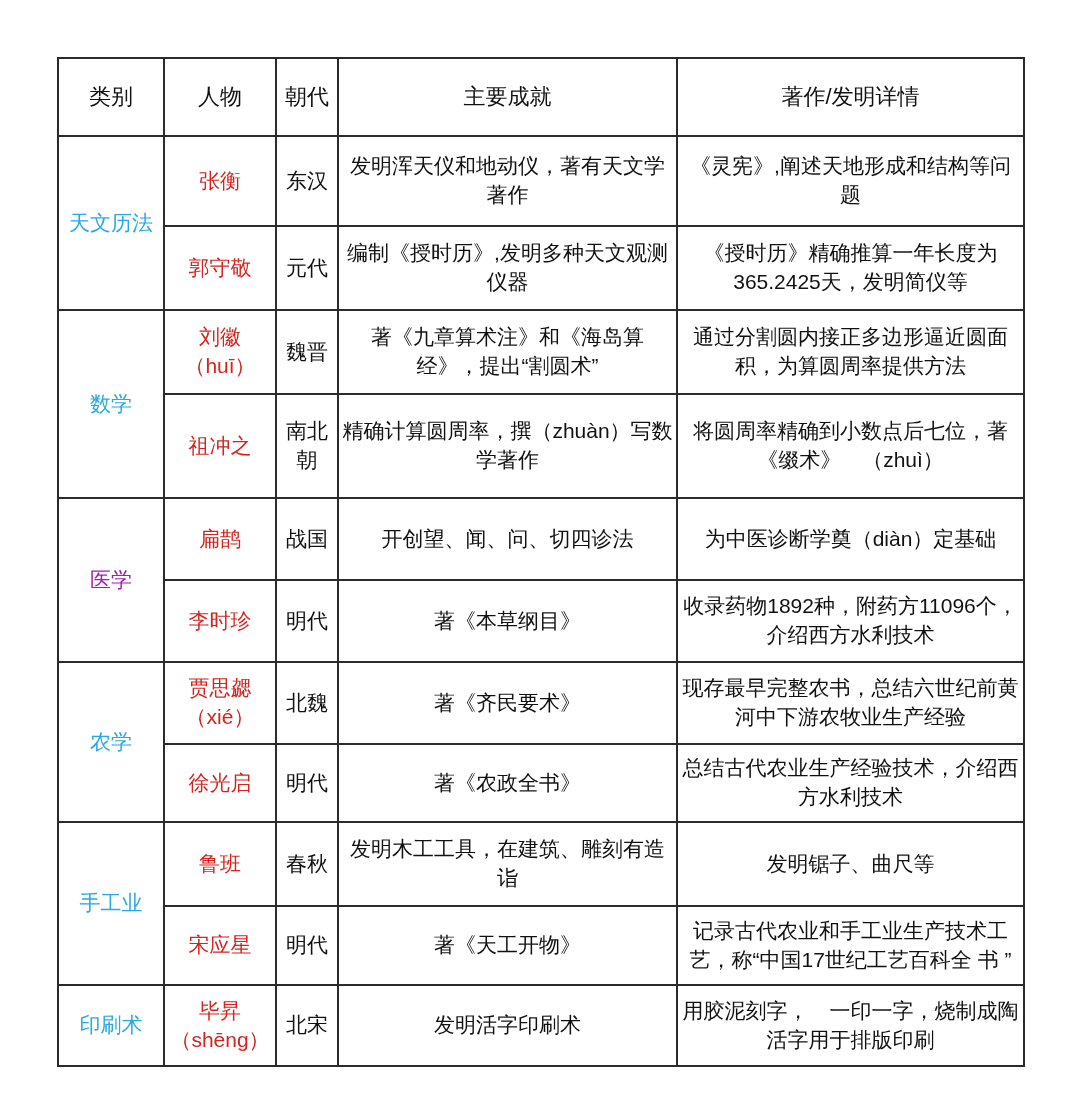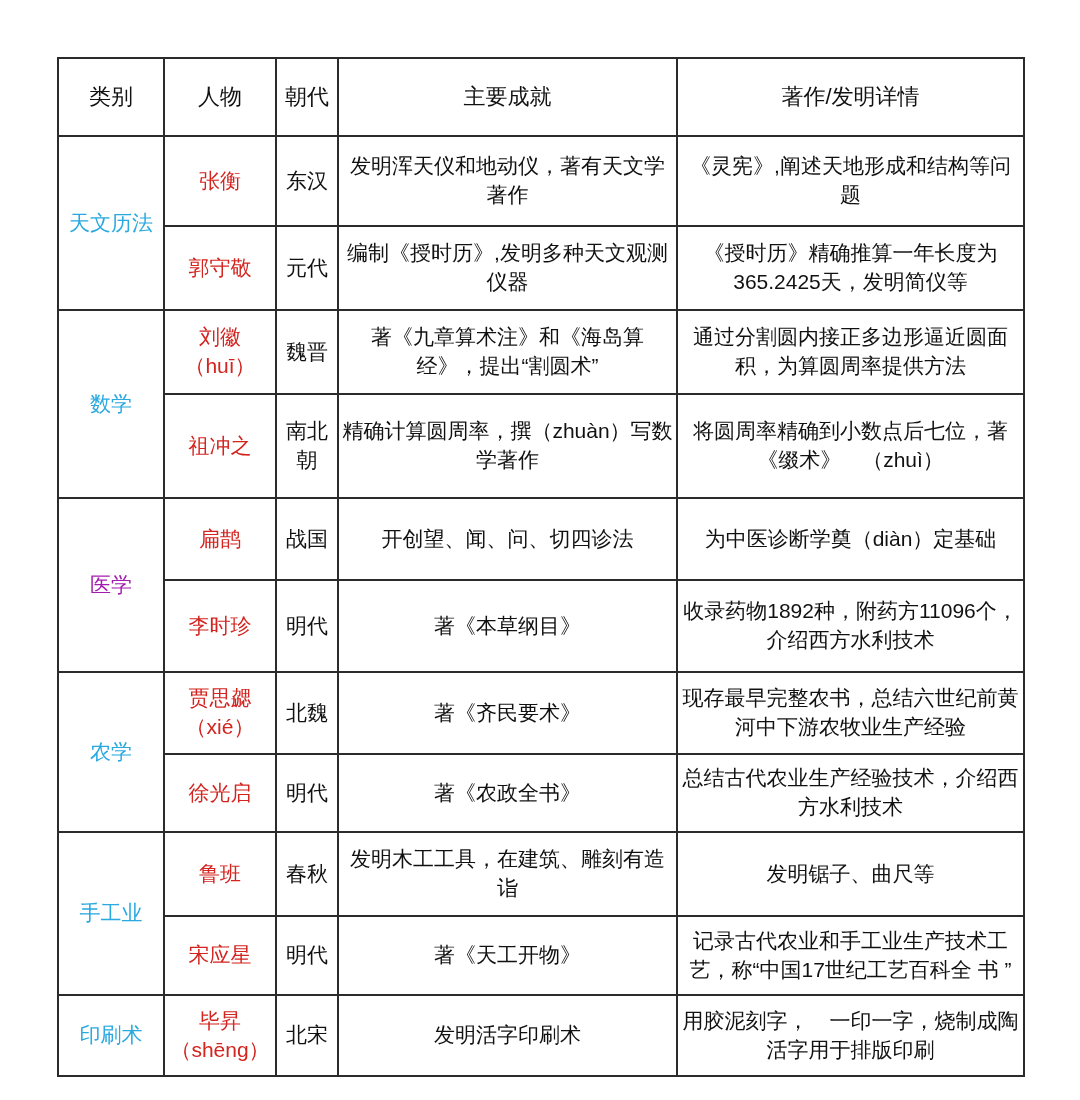--- a/index.html
+++ b/index.html
@@ -106,21 +106,21 @@
         <td class="det">将圆周率精确到小数点后七位，著《缀术》　（zhuì）</td>
       </tr>
 
       <tr style="height:82px">
         <td class="cat" rowspan="2" style="color:#a21caf">医学</td>
         <td class="person" style="color:#d3241f">扁鹊</td>
         <td class="dyn">战国</td>
         <td class="ach">开创望、闻、问、切四诊法</td>
         <td class="det">为中医诊断学奠（diàn）定基础</td>
       </tr>
-      <tr style="height:92px">
+      <tr style="height:82px">
         <td class="person" style="color:#d3241f">李时珍</td>
         <td class="dyn">明代</td>
         <td class="ach">著《本草纲目》</td>
         <td class="det">收录药物1892种，附药方11096个，介绍西方水利技术</td>
       </tr>
 
       <tr style="height:82px">
         <td class="cat" rowspan="2" style="color:#29a9e0">农学</td>
         <td class="person" style="color:#d3241f">贾思勰（xié）</td>
         <td class="dyn">北魏</td>

